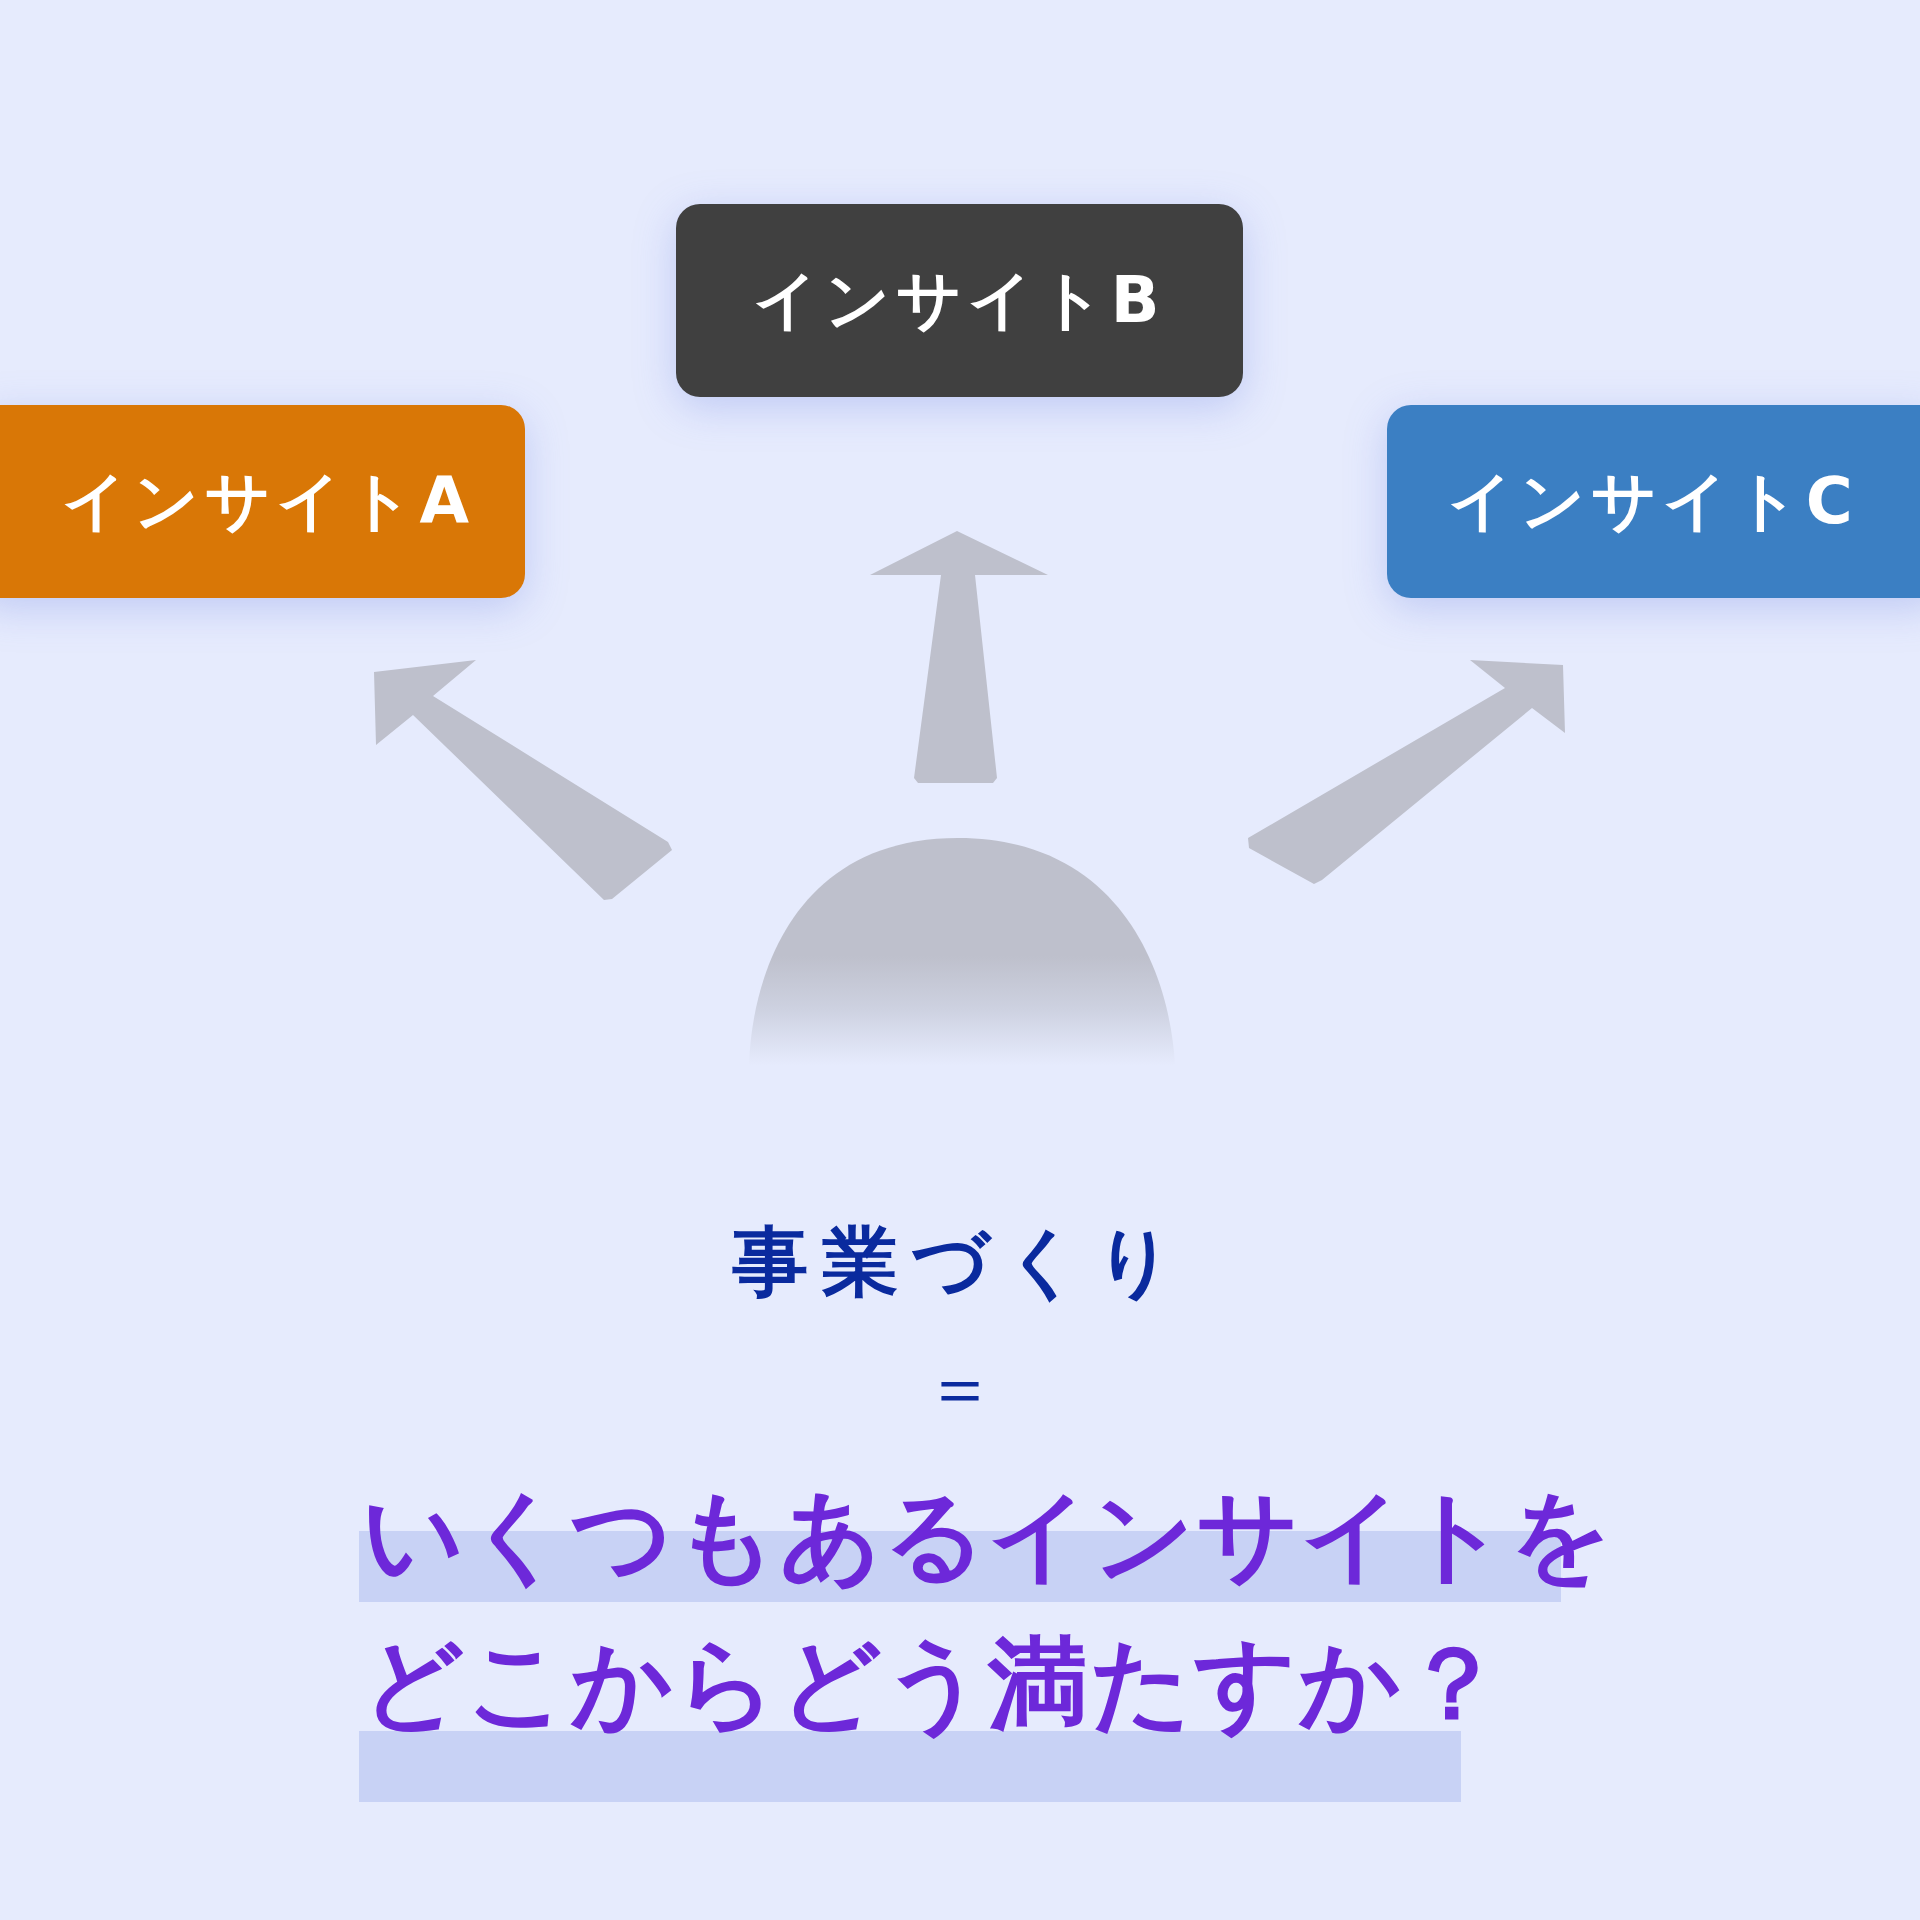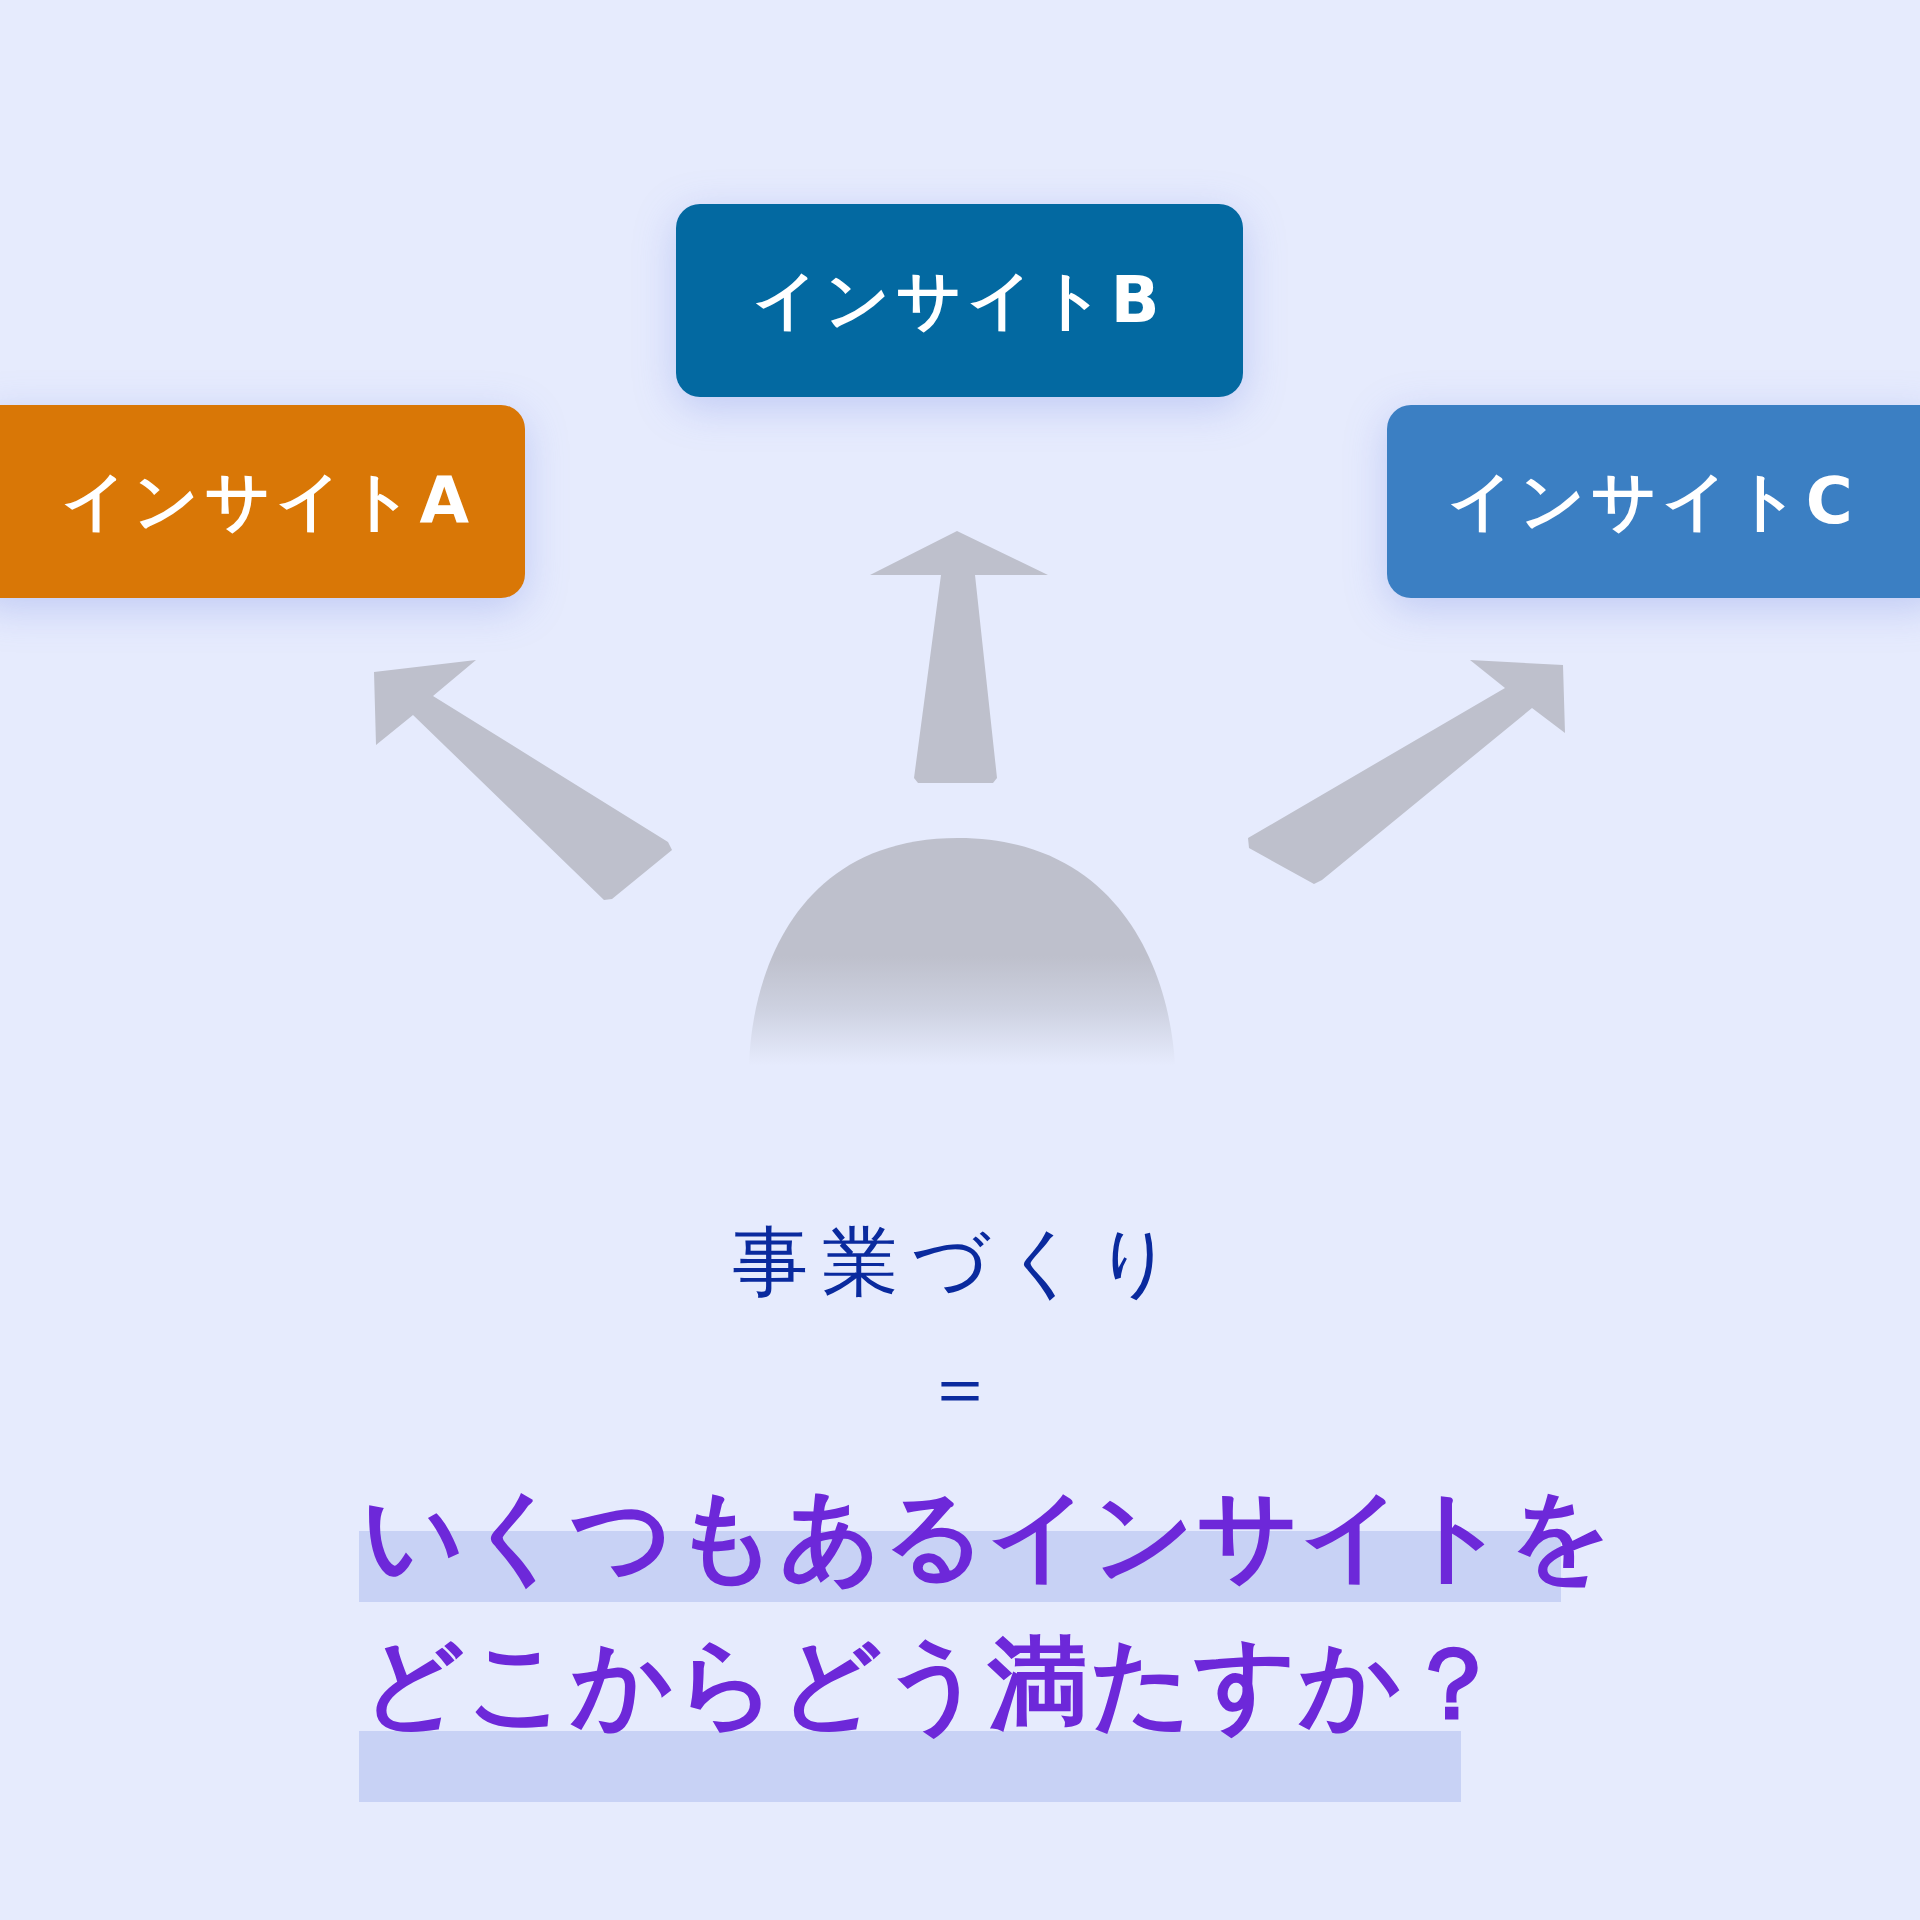--- a/index.html
+++ b/index.html
@@ -15,31 +15,31 @@
     border-radius: 24px;
     display: flex; align-items: center; justify-content: center;
     color: #ffffff;
     font-size: 64px;
     font-weight: bold;
     letter-spacing: 6px;
     box-shadow: 0 10px 40px rgba(120, 140, 230, 0.35);
   }
   #box-a { left: -24px; top: 405px; width: 549px; background: #d97706; }
   #box-a span { margin-left: 36px; }
-  #box-b { left: 676px; top: 204px; width: 567px; background: #0369a1; }
+  #box-b { left: 676px; top: 204px; width: 567px; background: #404040; }
   #box-c { left: 1387px; top: 405px; width: 557px; background: #3b7fc3; }
   #box-c span { margin-right: 24px; }
 
   svg.diagram { position: absolute; left: 0; top: 0; }
 
   .caption {
     position: absolute; left: 0; width: 1920px; text-align: center;
     color: #0a2a9e;
   }
-  #subject { top: 1212px; font-size: 76px; letter-spacing: 14px; font-weight: normal; }
+  #subject { top: 1212px; font-size: 76px; letter-spacing: 14px; font-weight: bold; }
   #equals { top: 1340px; font-size: 72px; font-weight: normal; }
   .q-line {
     position: absolute;
     font-size: 100px; font-weight: bold; color: #6d28d9;
     white-space: nowrap; letter-spacing: 2px;
   }
   .q-band {
     position: absolute; background: #c8d2f5;
   }
   #band-1 { left: 359px; top: 1531px; width: 1202px; height: 71px; }

